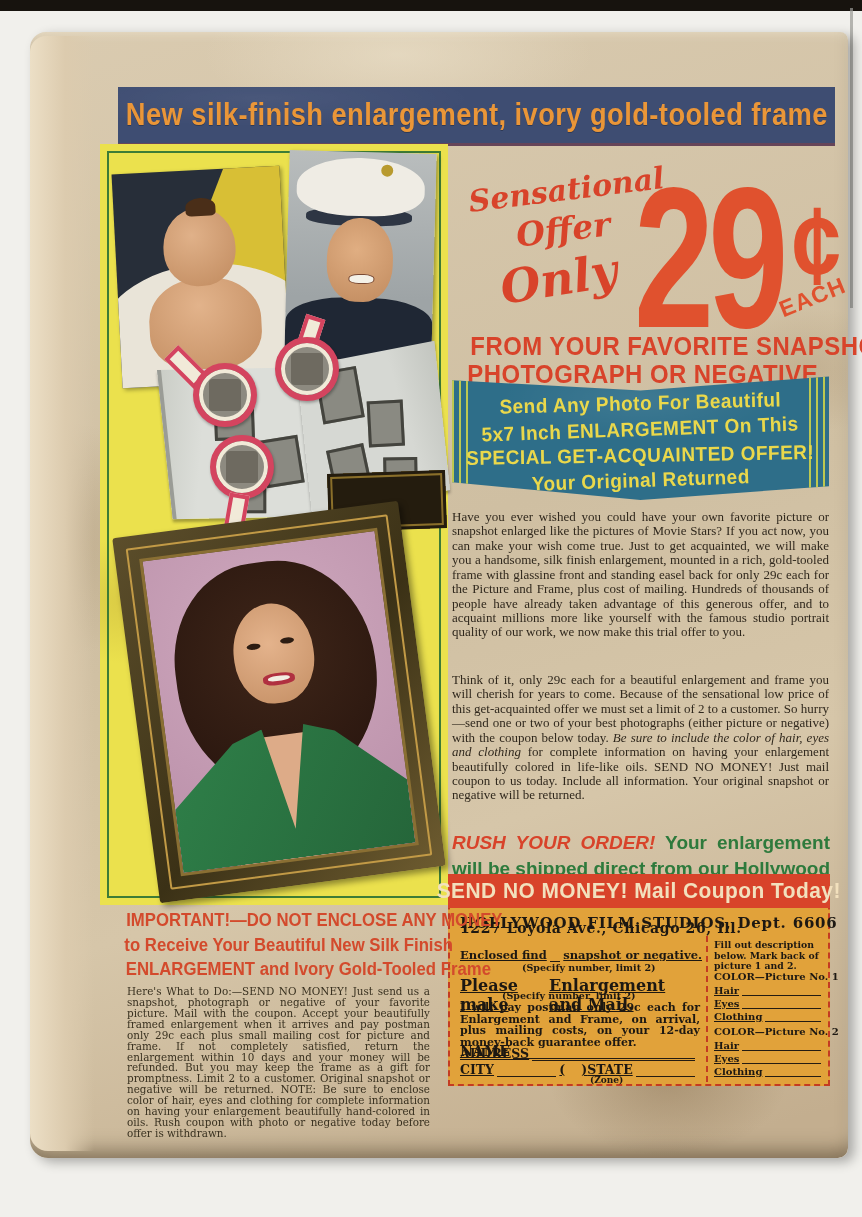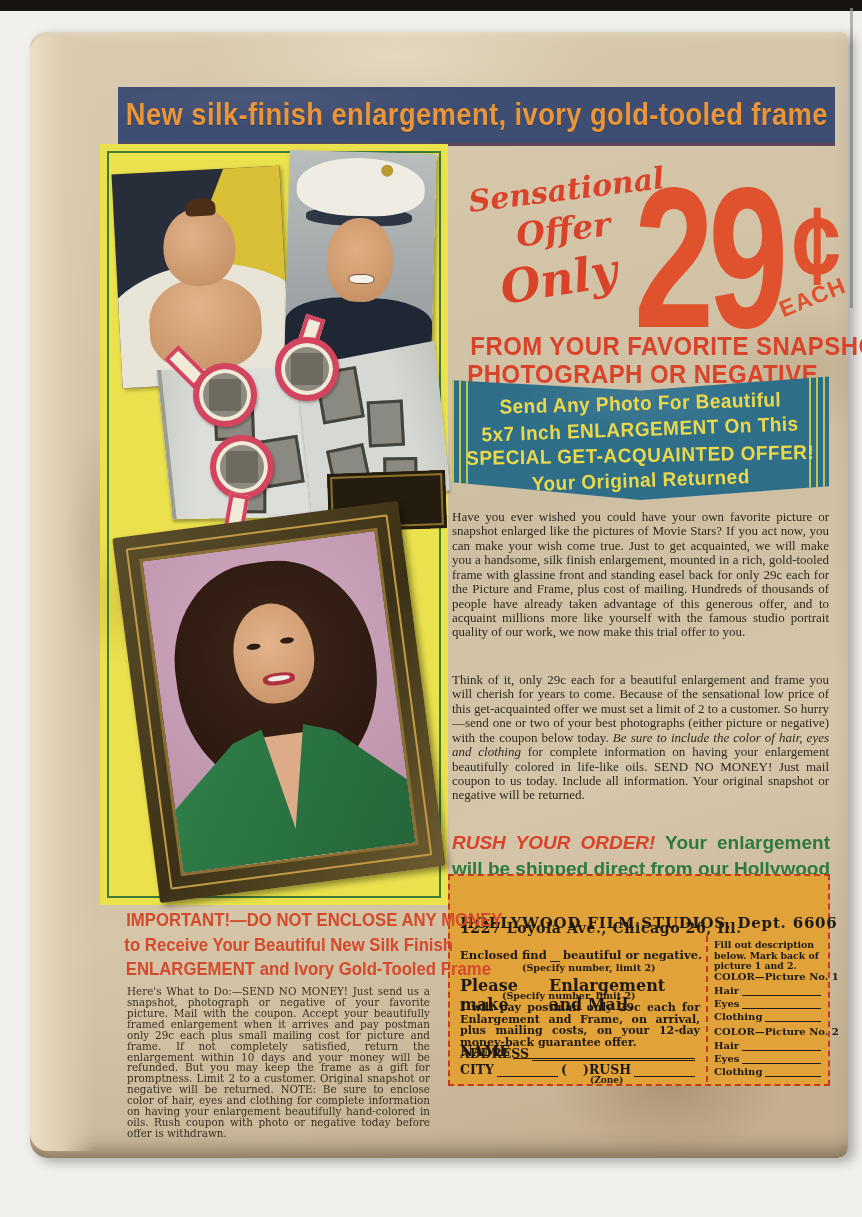--- a/index.html
+++ b/index.html
@@ -103,21 +103,21 @@
   .bodycopy{left:452px;width:377px;font-family:Liberation Serif, serif;font-size:13px;line-height:1.11;text-align:justify;color:#30281d;}
   .rush{left:452px;top:830px;width:378px;font-weight:bold;font-size:19px;line-height:1.35;text-align:justify;}
   .rush .lead{color:#d8432a;font-style:italic;}
   .rush .rest{color:#2e7a3c;}
 
   
   .coupon{left:448px;top:874px;width:382px;height:212px;border:2px dashed #c43b22;background:#e1a23a;box-sizing:border-box;}
   .coupon-banner{position:absolute;left:-2px;top:-2px;width:382px;height:34px;background:#d8432a;display:flex;align-items:center;justify-content:center;}
   .coupon-banner span{color:#f2e0bd;font-weight:bold;font-size:22px;white-space:nowrap;transform:scaleX(.95);letter-spacing:.5px;}
   .coupon .serifb{font-family:"DejaVu Serif",serif;font-weight:bold;color:#1d1812;}
-  .c-row{display:flex;align-items:flex-end;font-family:"DejaVu Serif",serif;font-weight:bold;color:#1d1812;}
+  .c-row{display:flex;align-items:flex-end;font-family:"DejaVu Serif",serif;font-weight:bold;color:#1d1812;text-decoration:underline;}
   .fill{flex:1;border-bottom:1.5px solid #241c12;margin:0 3px;height:11px;}
   .c-divider{position:absolute;left:256px;top:60px;height:146px;border-left:2px dashed #c43b22;}
 
   .imp-head{left:112px;width:322px;text-align:center;color:#d34a2c;font-weight:bold;white-space:nowrap;}
   .imp-head > span{display:inline-block;transform:scaleX(.93);font-size:18px;}
   .imp-text{left:127px;top:986px;width:303px;font-family:"DejaVu Serif",serif;font-size:10.4px;line-height:1.05;text-align:justify;color:#38301f;}
 </style>
 </head>
 <body>
 
@@ -215,29 +215,32 @@
   </div>
 
   <div class="abs bodycopy" style="top:510px;">Have you ever wished you could have your own favorite picture or snapshot enlarged like the pictures of Movie Stars?  If you act now, you can make your wish come true.  Just to get acquainted, we will make you a handsome, silk finish enlargement, mounted in a rich, gold-tooled frame with glassine front and standing easel back for only 29c each for the Picture and Frame, plus cost of mailing.  Hundreds of thousands of people have already taken advantage of this generous offer, and to acquaint millions more like yourself with the famous studio portrait quality of our work, we now make this trial offer to you.</div>
   <div class="abs bodycopy" style="top:673px;"><span>Think of it, only 29c each for a beautiful enlargement and frame you will cherish for years to come.  Because of the sensational low price of this get-acquainted offer we must set a limit of 2 to a customer.  So hurry—send one or two of your best photographs (either picture or negative) with the coupon below today.  </span><span style="font-style:italic;">Be sure to include the color of hair, eyes and clothing</span><span> for complete information on having your enlargement beautifully colored in life-like oils.  SEND NO MONEY!  Just mail coupon to us today.  Include all information.  Your original snapshot or negative will be returned.</span></div>
 
   <div class="abs rush sans">
     <span class="lead">RUSH YOUR ORDER!</span><span class="rest"> Your enlargement will be shipped direct from our Hollywood studios!</span>
   </div>
 
   <div class="abs coupon">
+    <div class="coupon-banner">
+      <span class="sans">SEND NO MONEY!  Mail Coupon Today!</span>
+    </div>
     <div class="c-divider"></div>
 
     <div class="serifb abs" style="left:10px;top:38px;font-size:15px;letter-spacing:.8px;white-space:nowrap;">HOLLYWOOD FILM STUDIOS, Dept. 6606</div>
     <div class="serifb abs" style="left:10px;top:44px;font-size:14px;letter-spacing:.6px;white-space:nowrap;">1227 Loyola Ave., Chicago 26, Ill.</div>
 
     <div class="c-row abs" style="left:10px;top:72px;width:242px;font-size:11.5px;">
       <span>Enclosed find</span>
         <span class="fill"></span>
-        <span>beautiful or negative.</span>
+        <span>snapshot or negative.</span>
     </div>
     <div class="serifb abs" style="left:72px;top:86px;font-size:9.5px;">(Specify number, limit 2)</div>
 
     <div class="c-row abs" style="left:10px;top:100px;width:242px;font-size:16px;">
       <span>Please make</span>
         <span class="fill"></span>
         <span>Enlargement and Mail.</span>
     </div>
     <div class="serifb abs" style="left:52px;top:114px;font-size:9.5px;">(Specify number, limit 2)</div>
 
@@ -250,21 +253,21 @@
     <div class="c-row abs" style="left:10px;top:170px;width:238px;font-size:12.5px;">
       <span>ADDRESS</span>
         <span class="fill"></span>
     </div>
     <div class="c-row abs" style="left:10px;top:186px;width:238px;font-size:12.5px;">
       <span>CITY</span>
         <span class="fill"></span>
         <span>(</span>
         <span style="width:16px;"></span>
         <span>)</span>
-        <span>RUSH</span>
+        <span>STATE</span>
         <span class="fill"></span>
     </div>
     <div class="serifb abs" style="left:140px;top:199px;font-size:9px;">(Zone)</div>
 
     <div class="serifb abs" style="left:264px;top:64px;width:112px;font-size:9.3px;line-height:1.15;">Fill out description below.  Mark back of picture 1 and 2.</div>
     <div class="serifb abs" style="left:264px;top:95px;font-size:10px;white-space:nowrap;">COLOR—Picture No. 1</div>
     <div class="c-row abs" style="left:264px;top:108px;width:110px;font-size:10px;">
         <span>Hair</span>
         <span class="fill"></span>
       </div>

